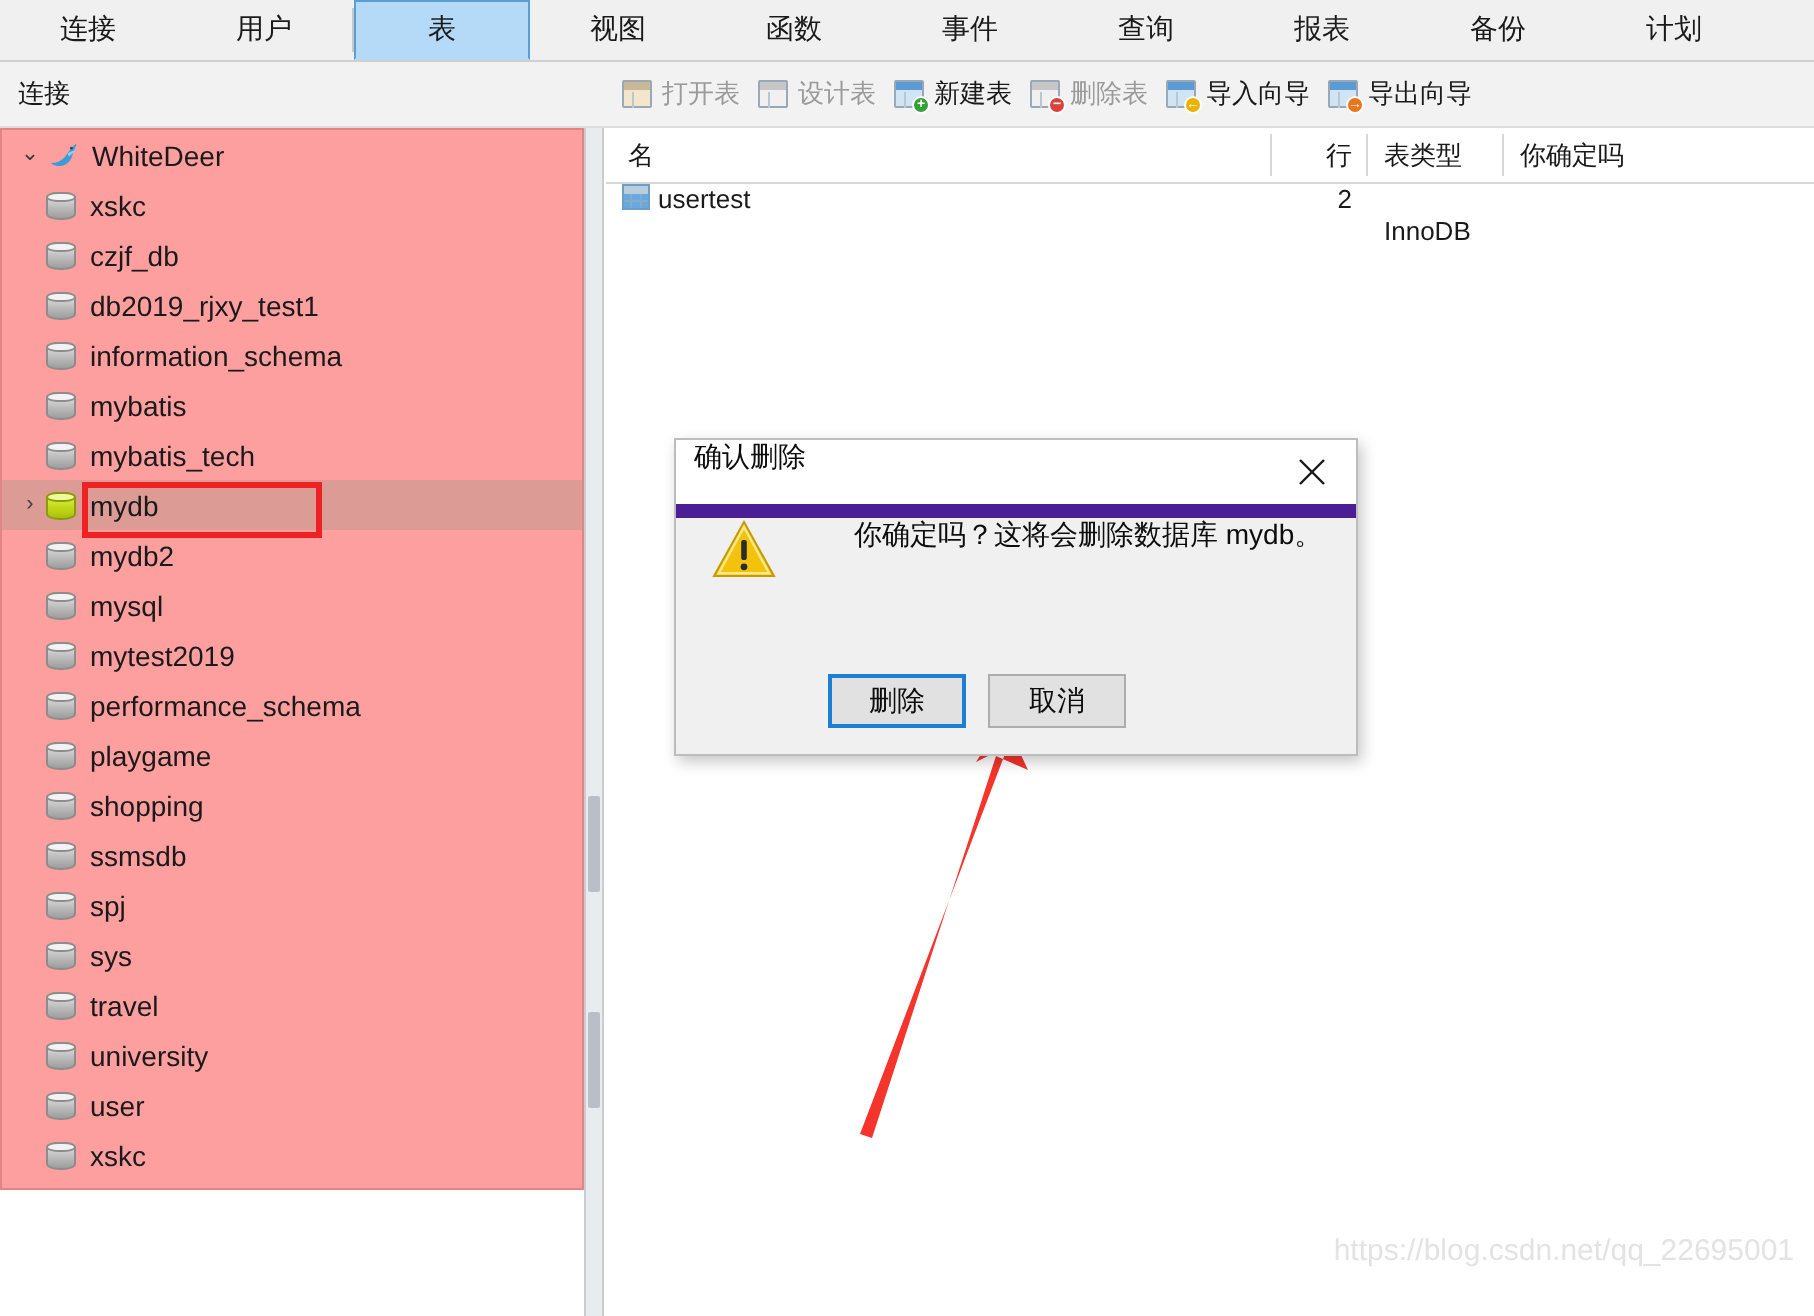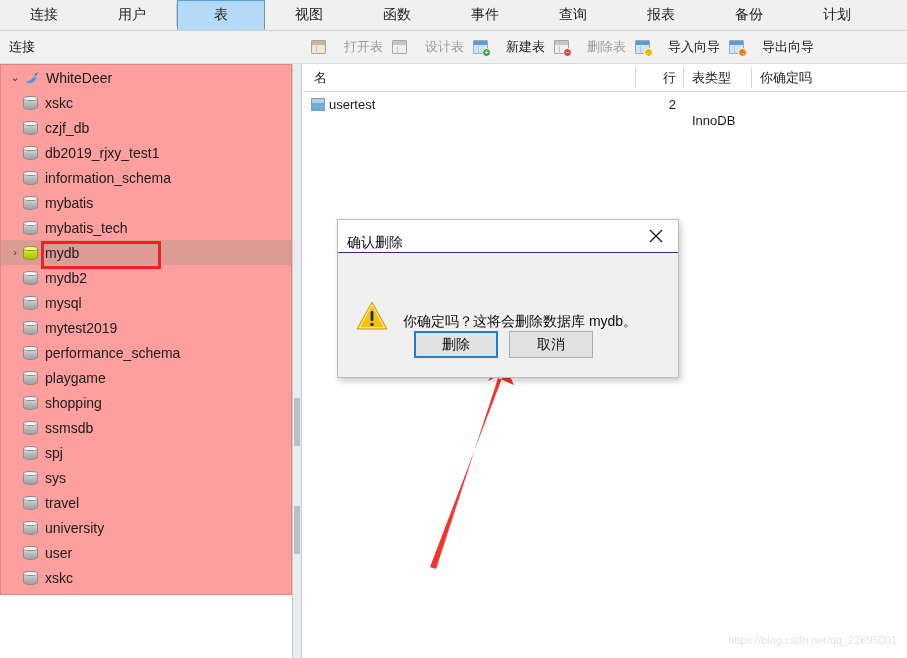--- a/index.html
+++ b/index.html
@@ -73,21 +73,21 @@
     position: absolute;
     left: 300px; top: 0;
     height: 32px;
     display: flex;
     align-items: center;
     padding-left: 8px;
   }
   .tbtn {
     display: flex;
     align-items: center;
-    gap: 18px;
+    gap: 5px;
     padding: 2px 6px 2px 3px;
     font-size: 13px;
     color: #1a1a1a;
     cursor: default;
     user-select: none;
     white-space: nowrap;
   }
   .tbtn.disabled { color: #9a9a9a; }
 
   
@@ -267,21 +267,21 @@
 
   .list-row {
     height: 25px;
     display: flex;
     align-items: center;
     font-size: 13px;
     color: #1a1a1a;
     cursor: default;
     user-select: none;
   }
-  .rcell { height: 25px; display: flex; align-items: center; box-sizing: border-box; }
+  .rcell { height: 25px; display: flex; box-sizing: border-box; }
   .r-name { width: 333px; padding-left: 8px; gap: 4px; }
   .r-rows { width: 48px; justify-content: flex-end; padding-right: 8px; }
   .r-type { width: 68px; padding-left: 8px; margin-top: 32px; }
   .r-date { width: 120px; padding-left: 8px; }
   .tblicon {
     position: relative;
     width: 14px; height: 13px;
     flex: none;
     border: 1px solid #6f9ec4;
     background: #ffffff;
@@ -309,57 +309,58 @@
     width: 342px; height: 159px;
     background: #f0f0f0;
     border: 1px solid #bdbdbd;
     box-sizing: border-box;
     box-shadow: 2px 3px 7px rgba(0,0,0,.22);
   }
   .dlg-title {
     position: relative;
     height: 32px;
     background: #ffffff;
-    border-bottom: 1px solid #4c1d95;
-    display: flex;
-    align-items: flex-end;
+    border-bottom: 7px solid #4c1d95;
+    display: flex;
+    align-items: flex-start;
   }
   .dlg-title-text {
     margin-left: 9px;
     font-size: 14px;
     color: #0d0d0d;
   }
   .dlg-close {
     position: absolute;
     right: 0; top: 0;
     width: 44px; height: 32px;
     display: flex;
     align-items: center;
     justify-content: center;
     cursor: default;
   }
   .dlg-close svg { display: block; }
   .dlg-body {
     position: relative;
     height: 78px;
     display: flex;
-    align-items: flex-end;
+    align-items: flex-start;
     padding-left: 17px;
+    gap: 24px;
   }
   .warn-icon { width: 34px; height: 31px; flex: none; margin-right: 14px; }
   .warn-icon svg { display: block; }
   .dlg-msg { font-size: 14px; color: #0d0d0d; }
   .dlg-foot {
     display: flex;
     align-items: center;
     gap: 11px;
     padding-left: 76px;
   }
   .dbtn {
-    width: 84px; height: 27px;
+    width: 69px; height: 27px;
     background: #e1e1e1;
     border: 1px solid #adadad;
     box-sizing: border-box;
     font-family: Liberation Sans, sans-serif;
     font-size: 14px;
     color: #0d0d0d;
     display: flex;
     align-items: center;
     justify-content: center;
     cursor: default;
@@ -374,22 +375,22 @@
   .arrow {
     position: absolute;
     left: 418px; top: 355px;
     width: 130px; height: 215px;
     pointer-events: none;
   }
 
   
   .watermark {
     position: absolute;
-    right: 10px; bottom: 12px;
-    font-size: 11px;
+    right: 10px; bottom: 24px;
+    font-size: 15px;
     color: #e3e3e3;
     user-select: none;
     white-space: nowrap;
   }
 </style>
 </head>
 <body>
 
 <div id="app">
 

